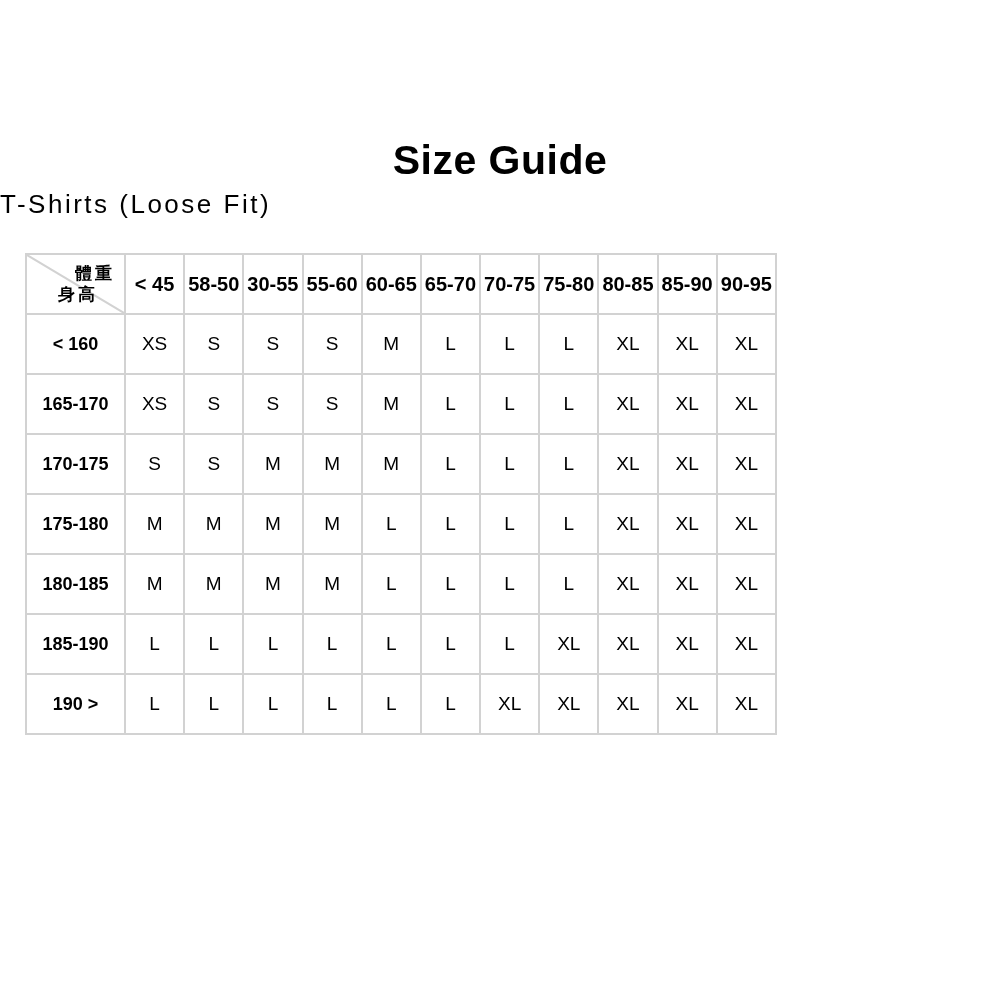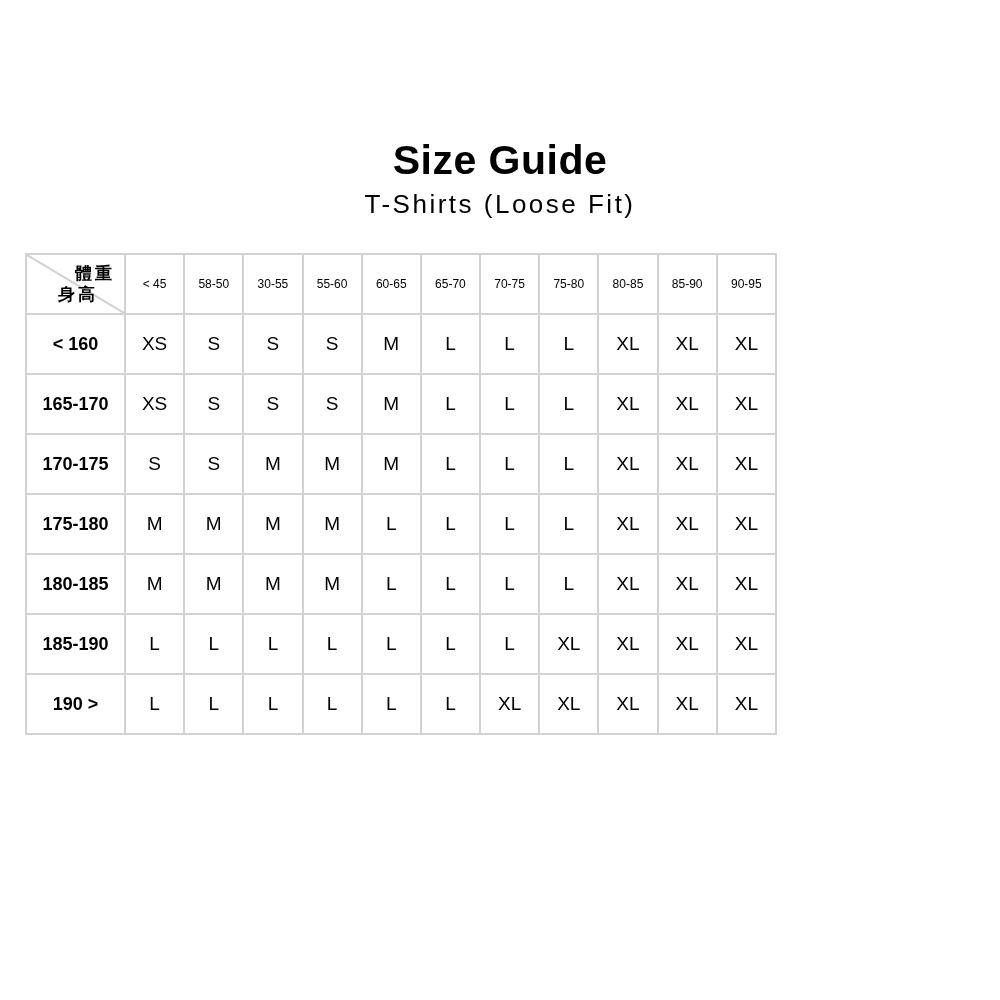--- a/index.html
+++ b/index.html
@@ -24,21 +24,20 @@
     text-align: center;
     font-size: 41px;
     font-weight: bold;
     letter-spacing: 0.5px;
   }
   .subtitle {
     position: absolute;
     top: 189px;
     left: 0;
     width: 100%;
-    text-align: center;
     font-size: 26px;
     font-weight: normal;
     letter-spacing: 2.5px;
   }
   table.size-table {
     position: absolute;
     left: 25px;
     top: 253px;
     width: 752px;
     border-collapse: collapse;
@@ -48,22 +47,22 @@
   .size-table th,
   .size-table td {
     border: 2px solid #d2d2d2;
     height: 58px;
     text-align: center;
     vertical-align: middle;
     padding: 0;
     background: #ffffff;
   }
   .size-table th.col-header {
-    font-size: 12px;
-    font-weight: normal;
+    font-size: 20px;
+    font-weight: bold;
   }
   .size-table th.row-header {
     font-size: 18px;
     font-weight: bold;
   }
   .size-table td.size-cell {
     font-size: 19px;
     font-weight: normal;
   }
   th.corner {

